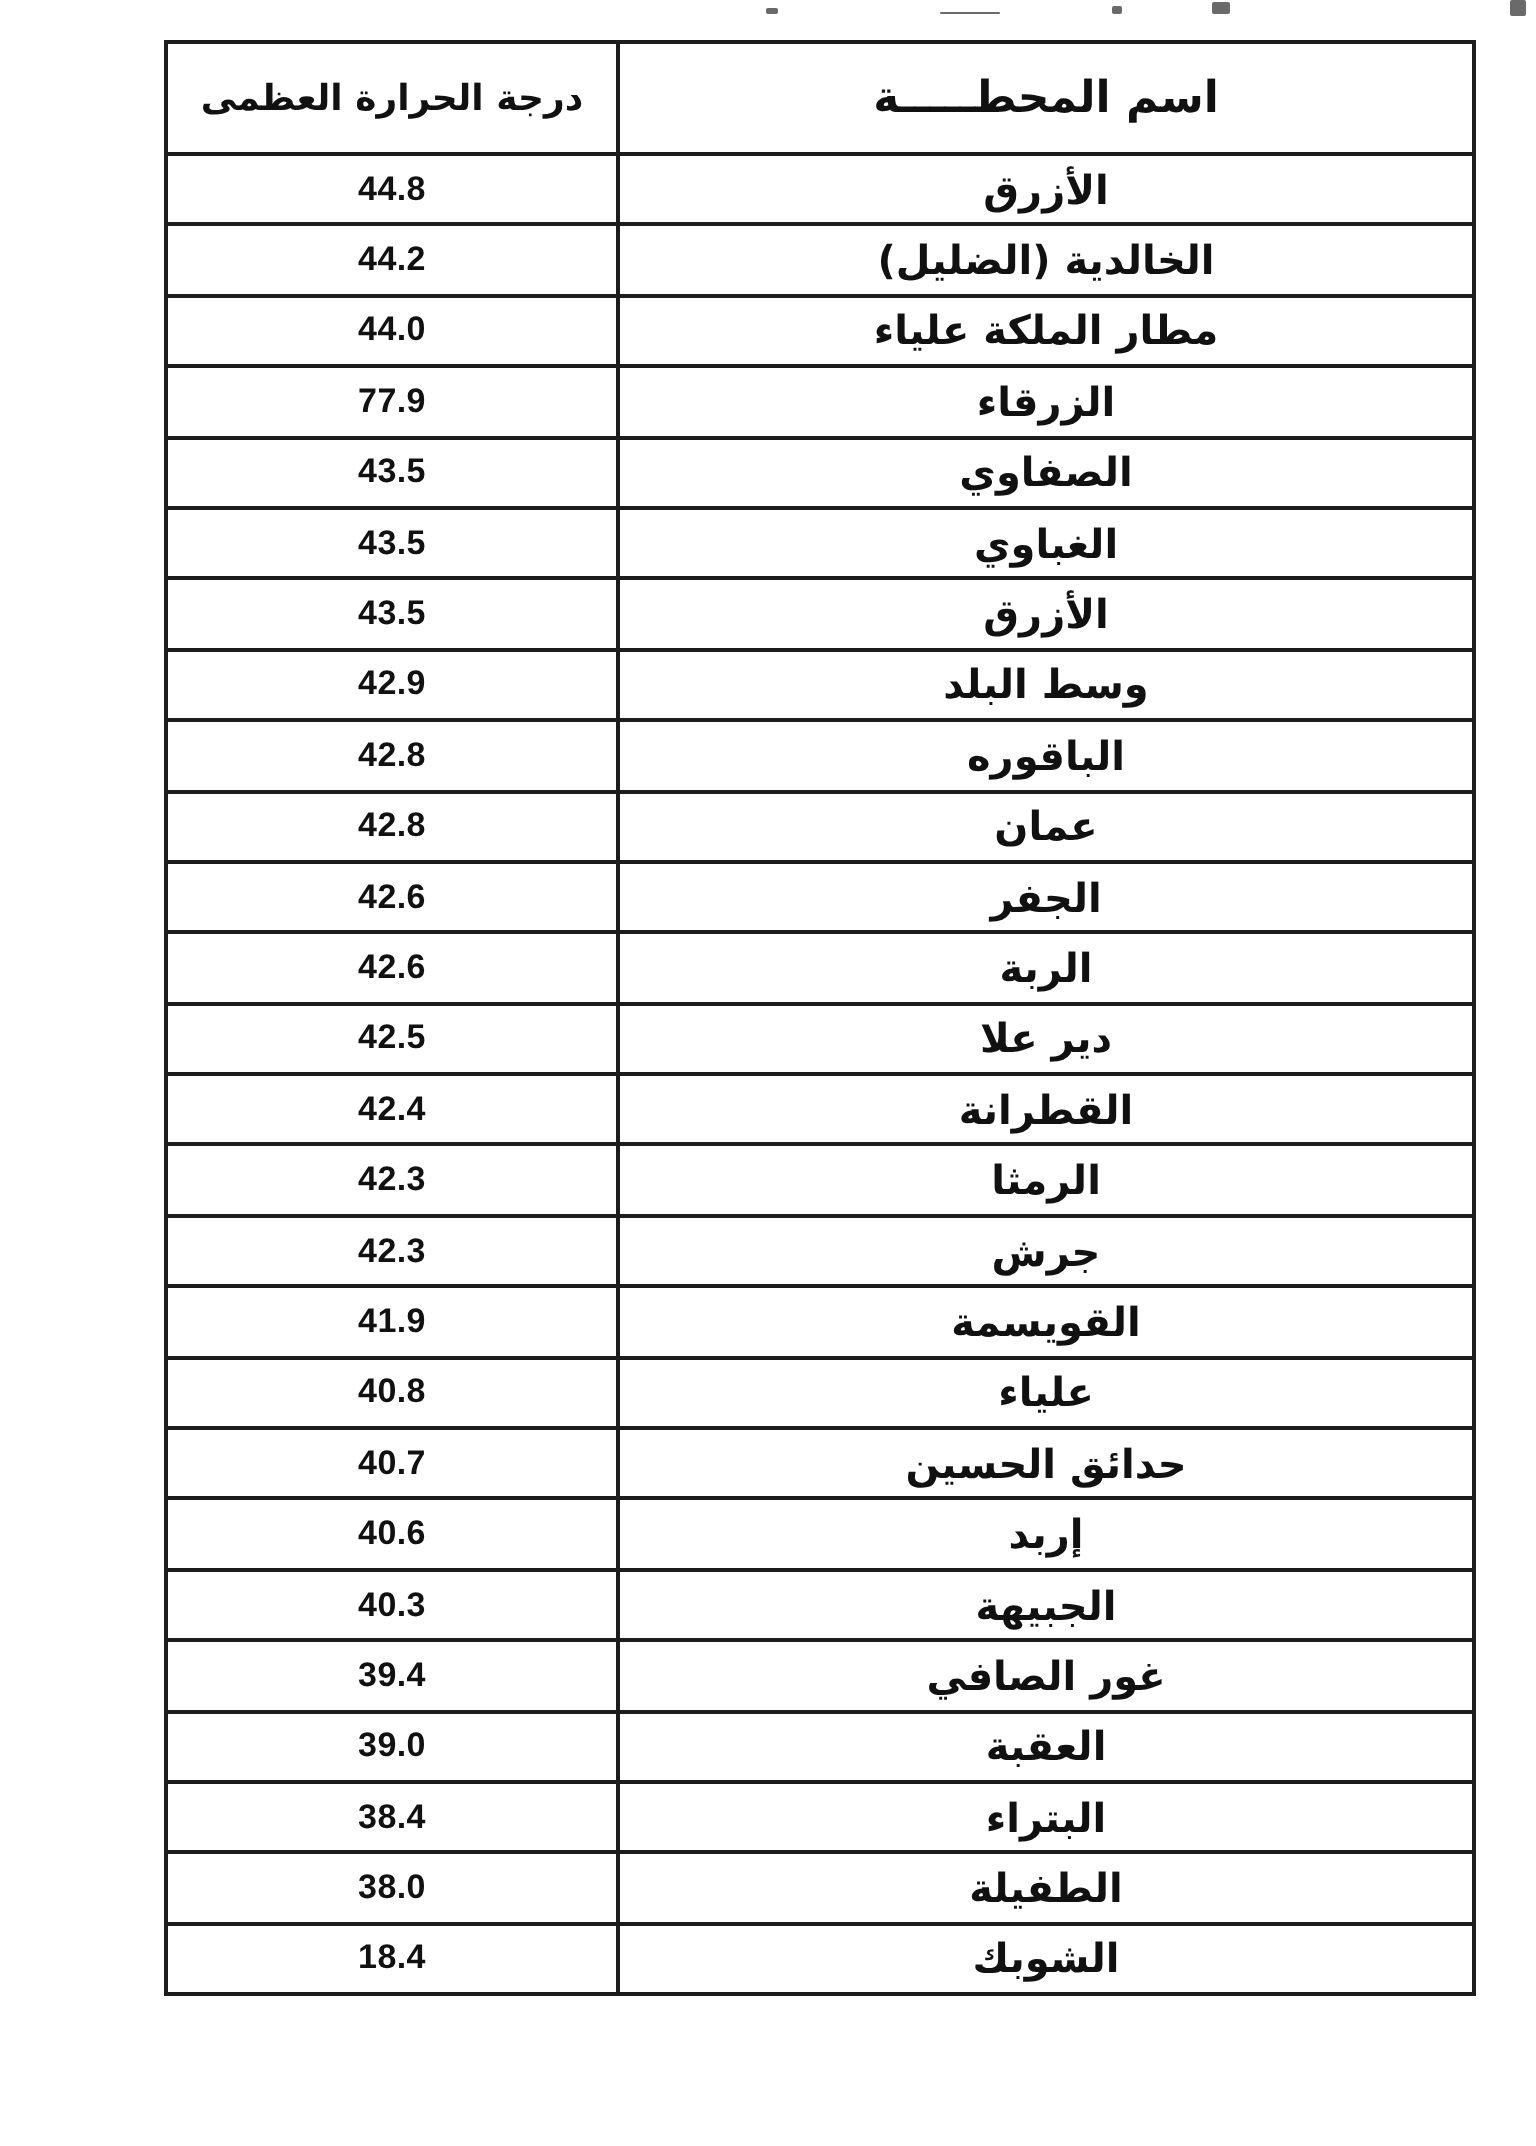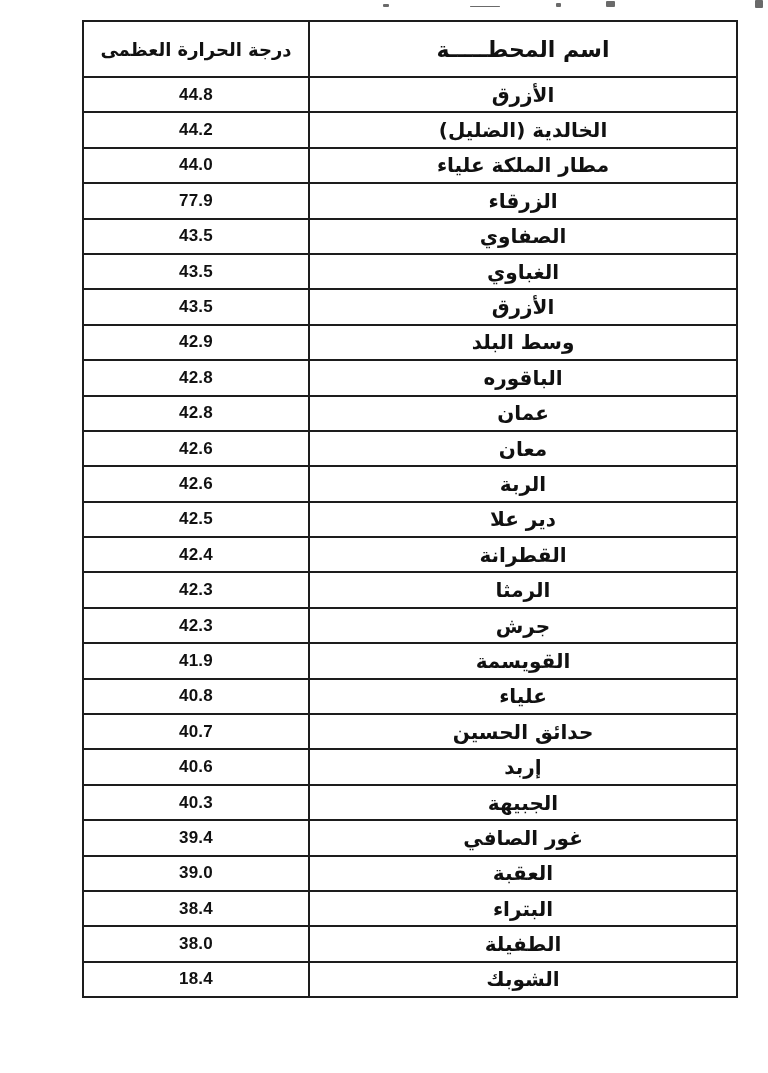--- a/index.html
+++ b/index.html
@@ -129,21 +129,21 @@
         <tr>
           <td class="temp-cell">42.8</td>
           <td class="name-cell">الباقوره</td>
         </tr>
         <tr>
           <td class="temp-cell">42.8</td>
           <td class="name-cell">عمان</td>
         </tr>
         <tr>
           <td class="temp-cell">42.6</td>
-          <td class="name-cell">معان</td>
+          <td class="name-cell">الجفر</td>
         </tr>
         <tr>
           <td class="temp-cell">42.6</td>
           <td class="name-cell">الربة</td>
         </tr>
         <tr>
           <td class="temp-cell">42.5</td>
           <td class="name-cell">دير علا</td>
         </tr>
         <tr>

